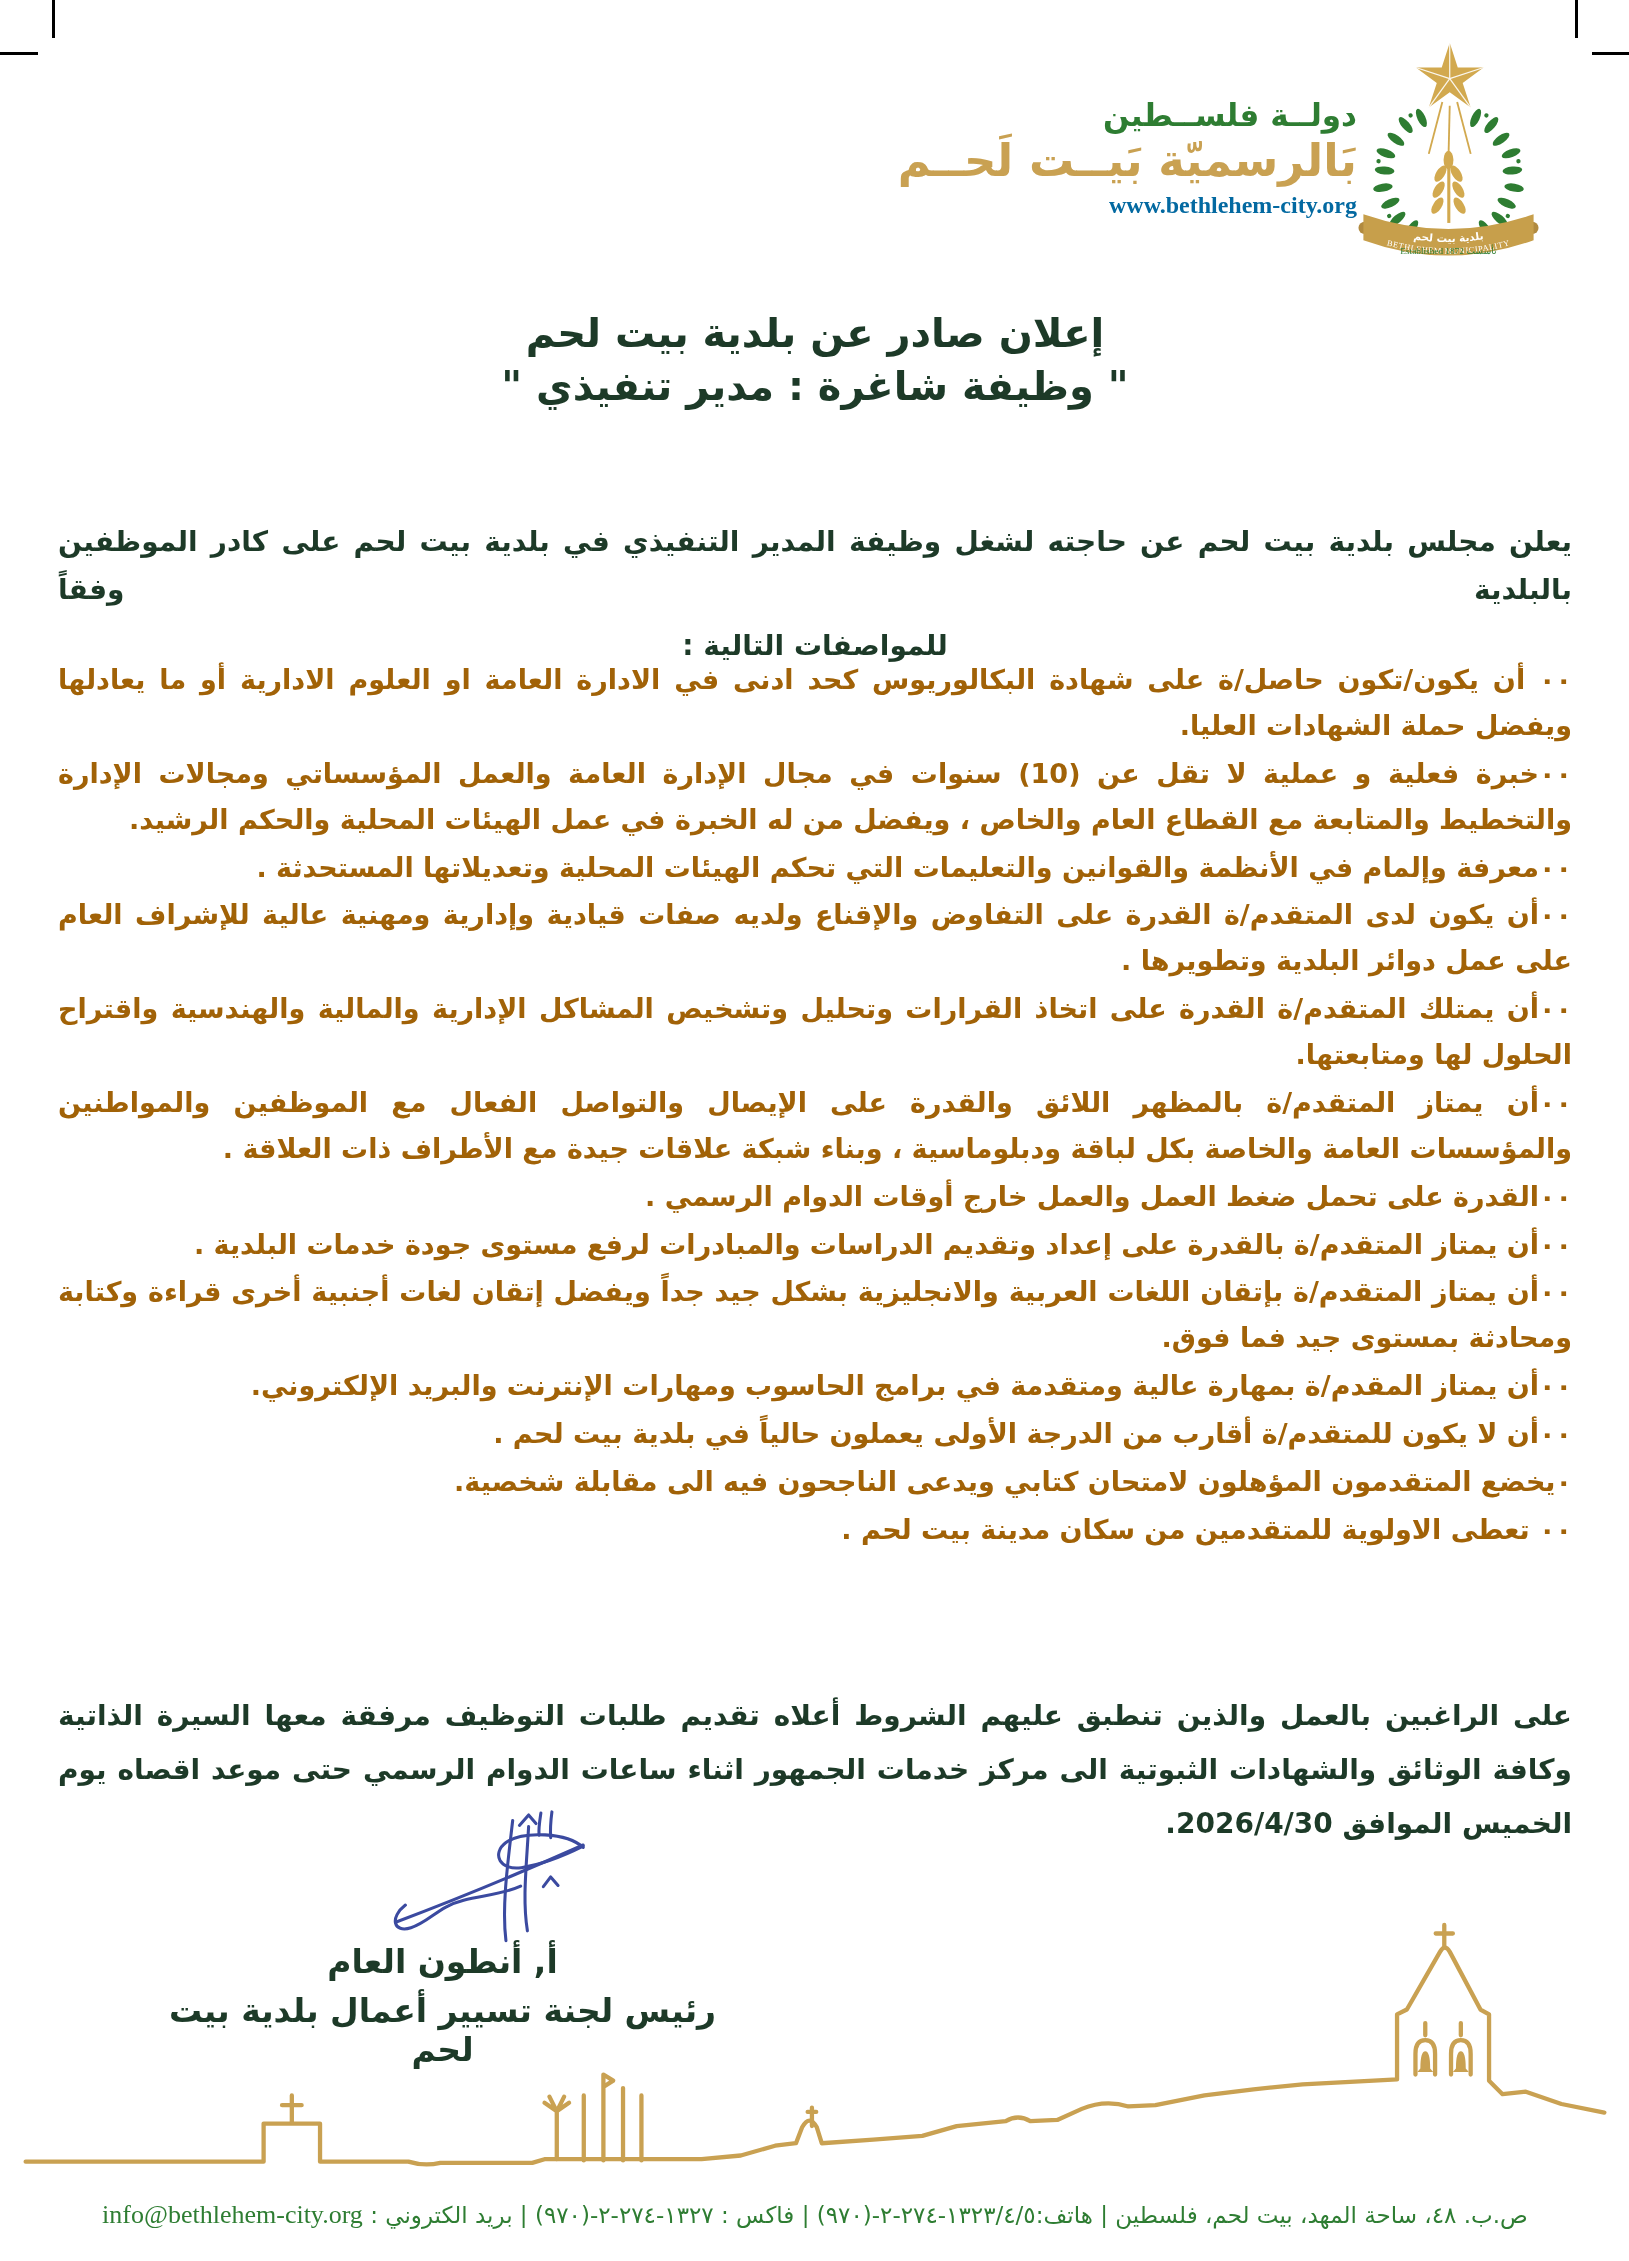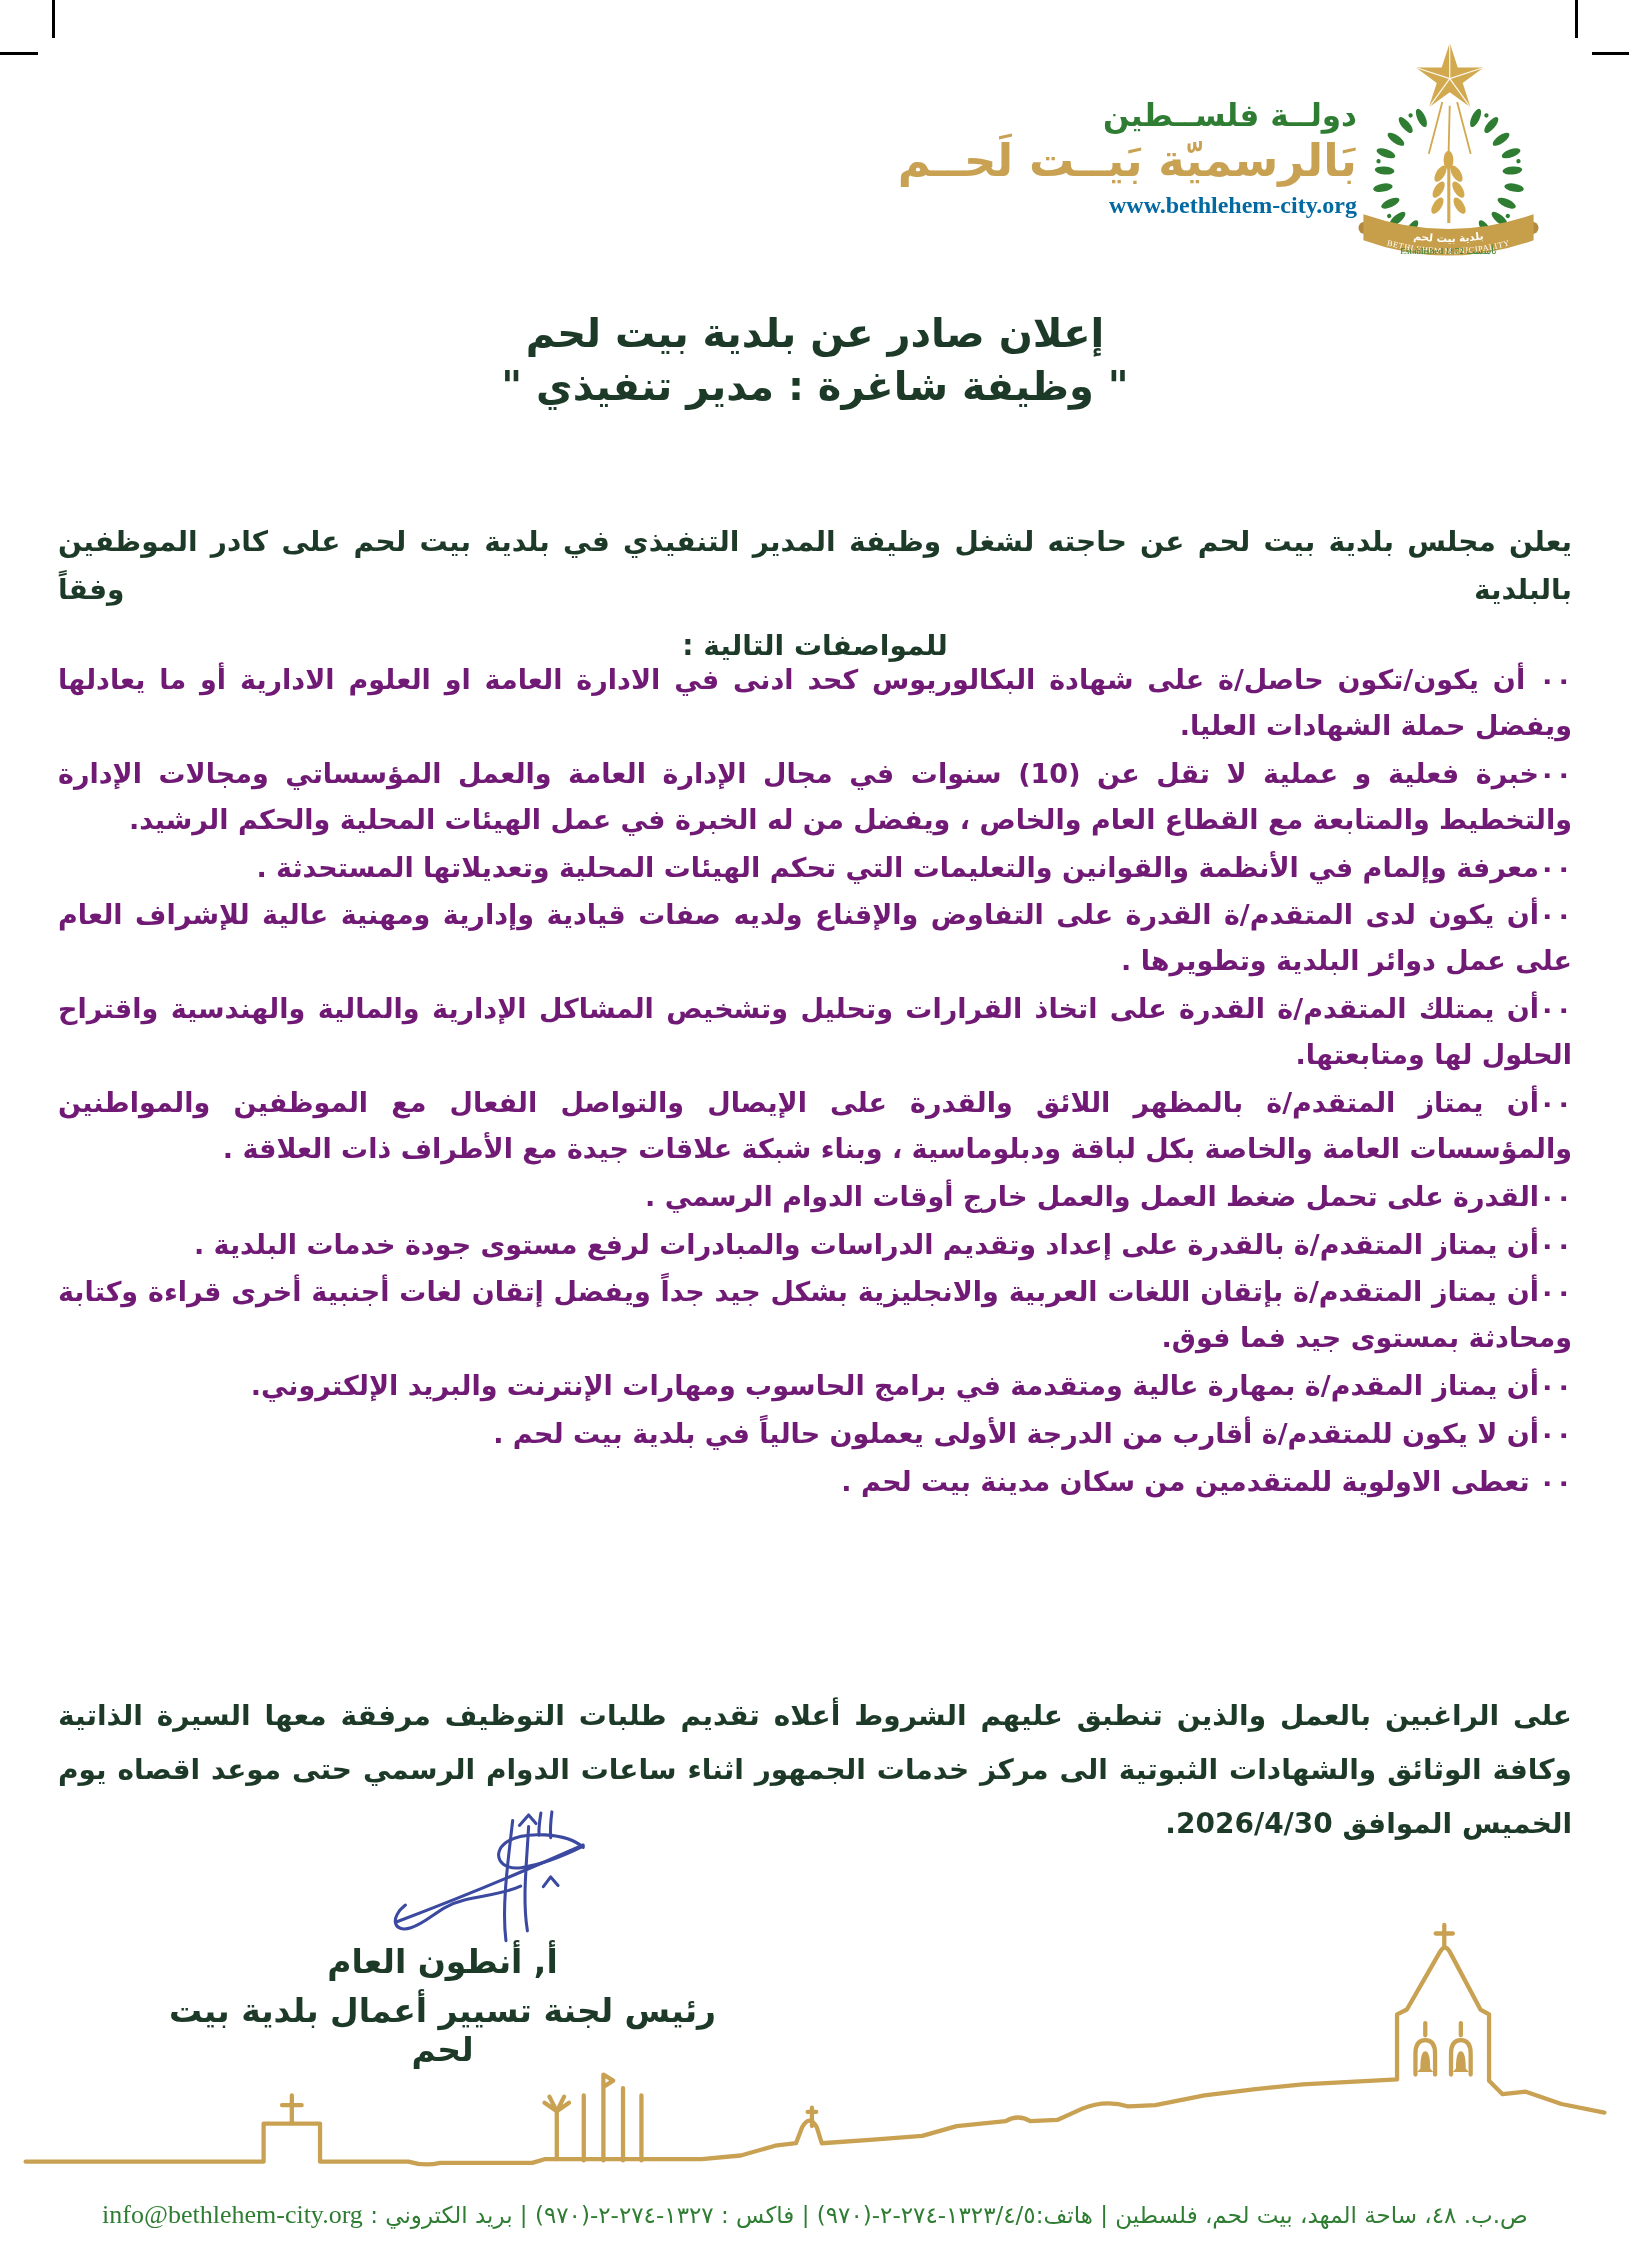--- a/index.html
+++ b/index.html
@@ -19,21 +19,21 @@
   #emblem{position:absolute;left:1356px;top:32px;width:185px;height:224px;}
 
   .title-wrap{position:absolute;top:307px;left:0;width:100%;text-align:center;direction:rtl;
               color:#1d3a28;font-weight:700;font-size:40px;line-height:53px;}
   .intro{position:absolute;top:518px;left:58px;right:58px;direction:rtl;color:#1d3a28;
          font-weight:700;font-size:28px;}
   .intro-l1{text-align:justify;text-align-last:justify;line-height:48px;}
   .intro-l2{text-align:center;margin-top:14.7px;}
 
   .reqs{position:absolute;top:657px;left:58px;right:58px;direction:rtl;}
-  .req-item{color:#701a75;font-weight:700;font-size:27px;line-height:46px;
+  .req-item{color:#a16207;font-weight:700;font-size:27px;line-height:46px;
             text-align:justify;margin-bottom:1.8px;}
 
   .closing{position:absolute;top:1689px;left:58px;right:58px;direction:rtl;color:#1d3a28;
            font-weight:700;font-size:28px;line-height:54px;text-align:justify;}
 
   #signature{position:absolute;left:367px;top:1807px;width:246px;height:141px;}
   .sig-name{position:absolute;top:1942px;left:166px;width:553px;text-align:center;direction:rtl;
             color:#1d3a28;font-weight:700;font-size:33px;}
   .sig-role{position:absolute;top:1991px;left:166px;width:553px;text-align:center;direction:rtl;
             color:#1d3a28;font-weight:700;font-size:33px;}
@@ -150,20 +150,21 @@
       <div class="req-item">٠٠خبرة فعلية و عملية لا تقل عن (10) سنوات في مجال الإدارة العامة والعمل المؤسساتي ومجالات الإدارة والتخطيط والمتابعة مع القطاع العام والخاص ، ويفضل من له الخبرة في عمل الهيئات المحلية والحكم الرشيد.</div>
       <div class="req-item">٠٠معرفة وإلمام في الأنظمة والقوانين والتعليمات التي تحكم الهيئات المحلية وتعديلاتها المستحدثة .</div>
       <div class="req-item">٠٠أن يكون لدى المتقدم/ة القدرة على التفاوض والإقناع ولديه صفات قيادية وإدارية ومهنية عالية للإشراف العام على عمل دوائر البلدية وتطويرها .</div>
       <div class="req-item">٠٠أن يمتلك المتقدم/ة القدرة على اتخاذ القرارات وتحليل وتشخيص المشاكل الإدارية والمالية والهندسية واقتراح الحلول لها ومتابعتها.</div>
       <div class="req-item">٠٠أن يمتاز المتقدم/ة بالمظهر اللائق والقدرة على الإيصال والتواصل الفعال مع الموظفين والمواطنين والمؤسسات العامة والخاصة بكل لباقة ودبلوماسية ، وبناء شبكة علاقات جيدة مع الأطراف ذات العلاقة .</div>
       <div class="req-item">٠٠القدرة على تحمل ضغط العمل والعمل خارج أوقات الدوام الرسمي .</div>
       <div class="req-item">٠٠أن يمتاز المتقدم/ة بالقدرة على إعداد وتقديم الدراسات والمبادرات لرفع مستوى جودة خدمات البلدية .</div>
       <div class="req-item">٠٠أن يمتاز المتقدم/ة بإتقان اللغات العربية والانجليزية بشكل جيد جداً ويفضل إتقان لغات أجنبية أخرى قراءة وكتابة ومحادثة بمستوى جيد فما فوق.</div>
       <div class="req-item">٠٠أن يمتاز المقدم/ة بمهارة عالية ومتقدمة في برامج الحاسوب ومهارات الإنترنت والبريد الإلكتروني.</div>
       <div class="req-item">٠٠أن لا يكون للمتقدم/ة أقارب من الدرجة الأولى يعملون حالياً في بلدية بيت لحم .</div>
+      <div class="req-item">٠يخضع المتقدمون المؤهلون لامتحان كتابي ويدعى الناجحون فيه الى مقابلة شخصية.</div>
       <div class="req-item">٠٠ تعطى الاولوية للمتقدمين من سكان مدينة بيت لحم .</div>
     </div>
 
   <div class="closing">على الراغبين بالعمل والذين تنطبق عليهم الشروط أعلاه تقديم طلبات التوظيف مرفقة معها السيرة الذاتية وكافة الوثائق والشهادات الثبوتية الى مركز خدمات الجمهور اثناء ساعات الدوام الرسمي حتى موعد اقصاه يوم الخميس الموافق 2026/4/30.</div>
 
   <svg id="signature" viewBox="0 0 400 230">
     <g stroke="#3b4aa0" stroke-width="5" fill="none" stroke-linecap="round" stroke-linejoin="round">
       <path d="M248,30 l15,-17 l12,14"></path>
       <path d="M283,10 c-2,13 -4,25 -3,36"></path>
       <path d="M301,8 c-2,15 -3,28 -2,42"></path>

